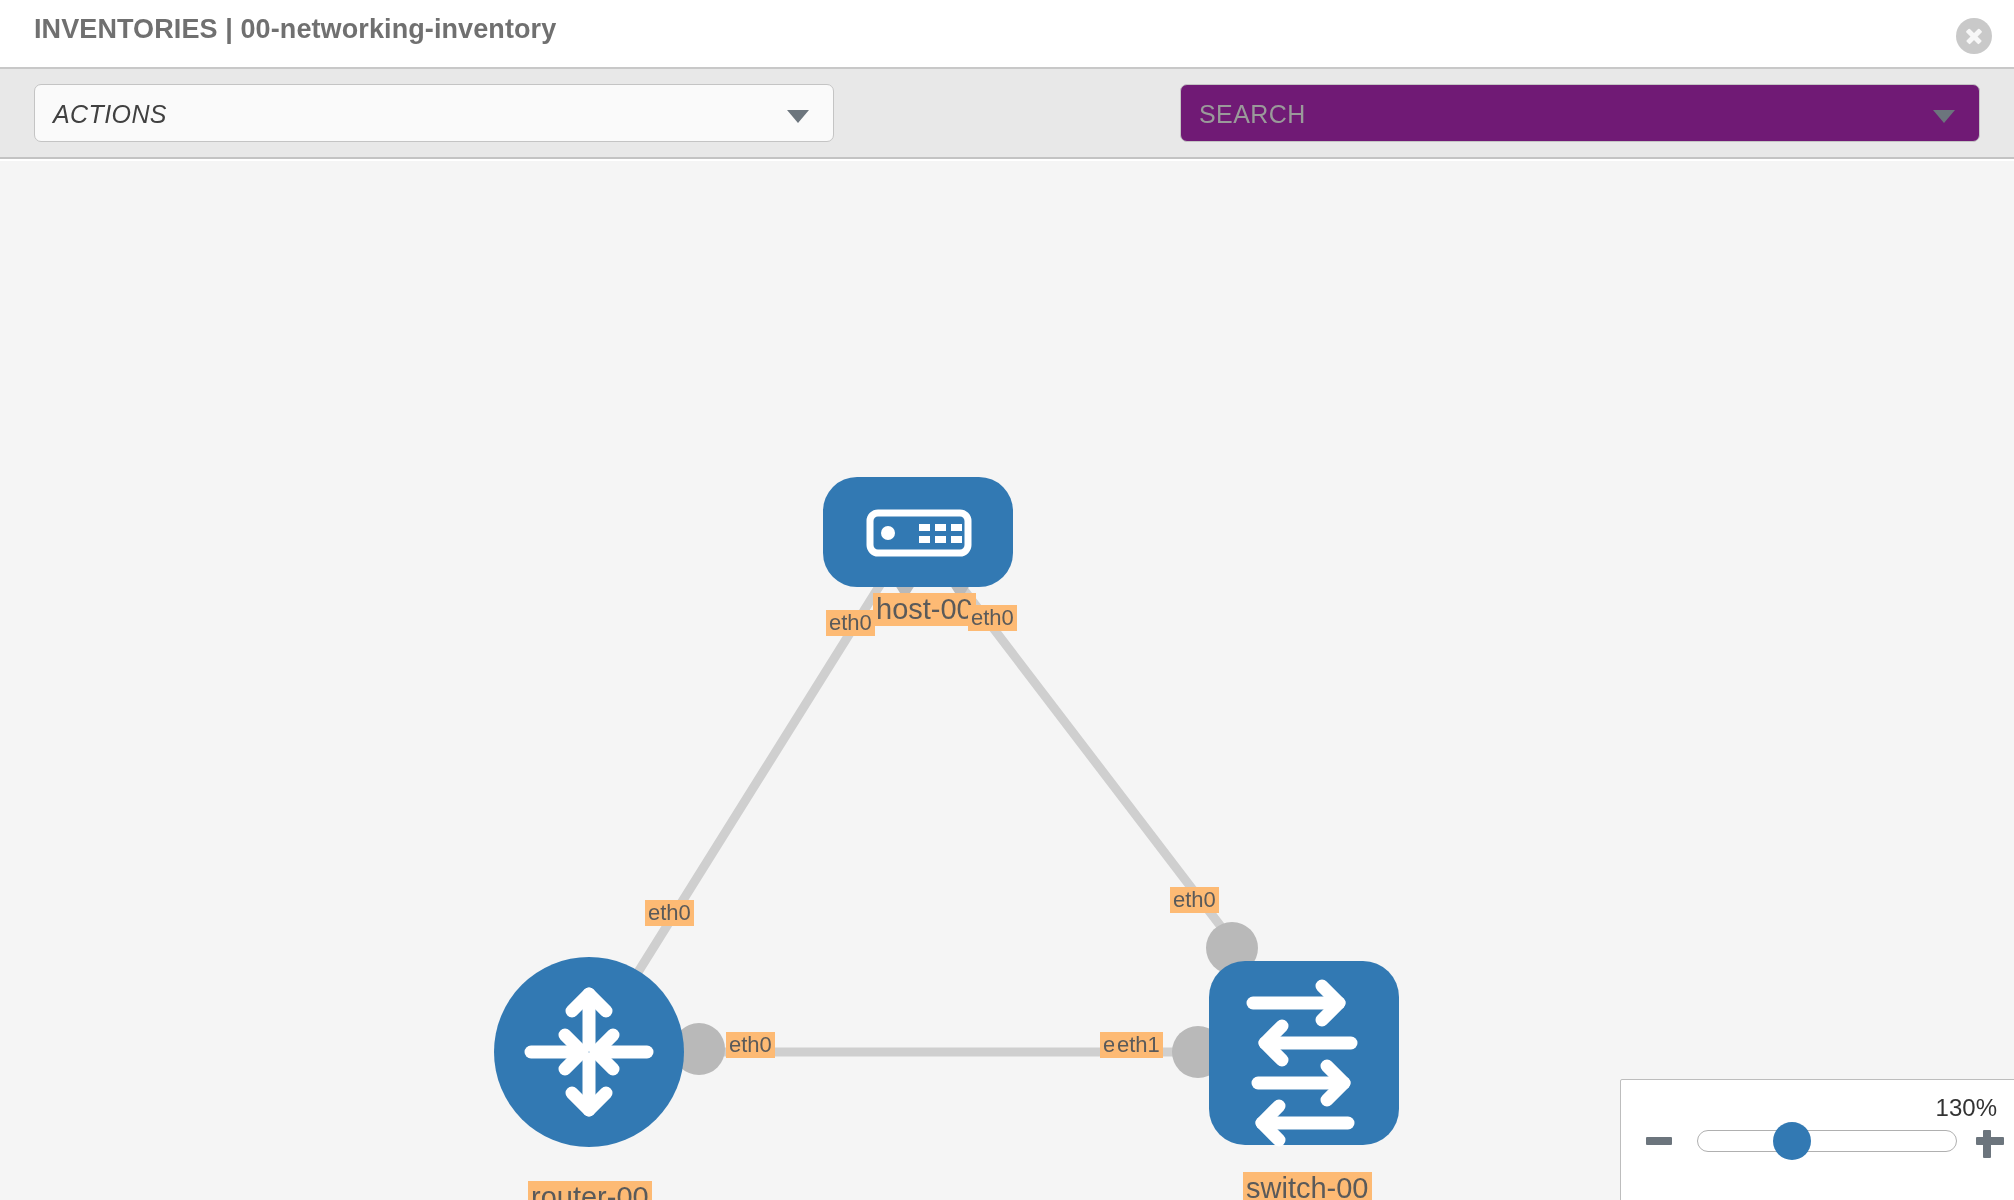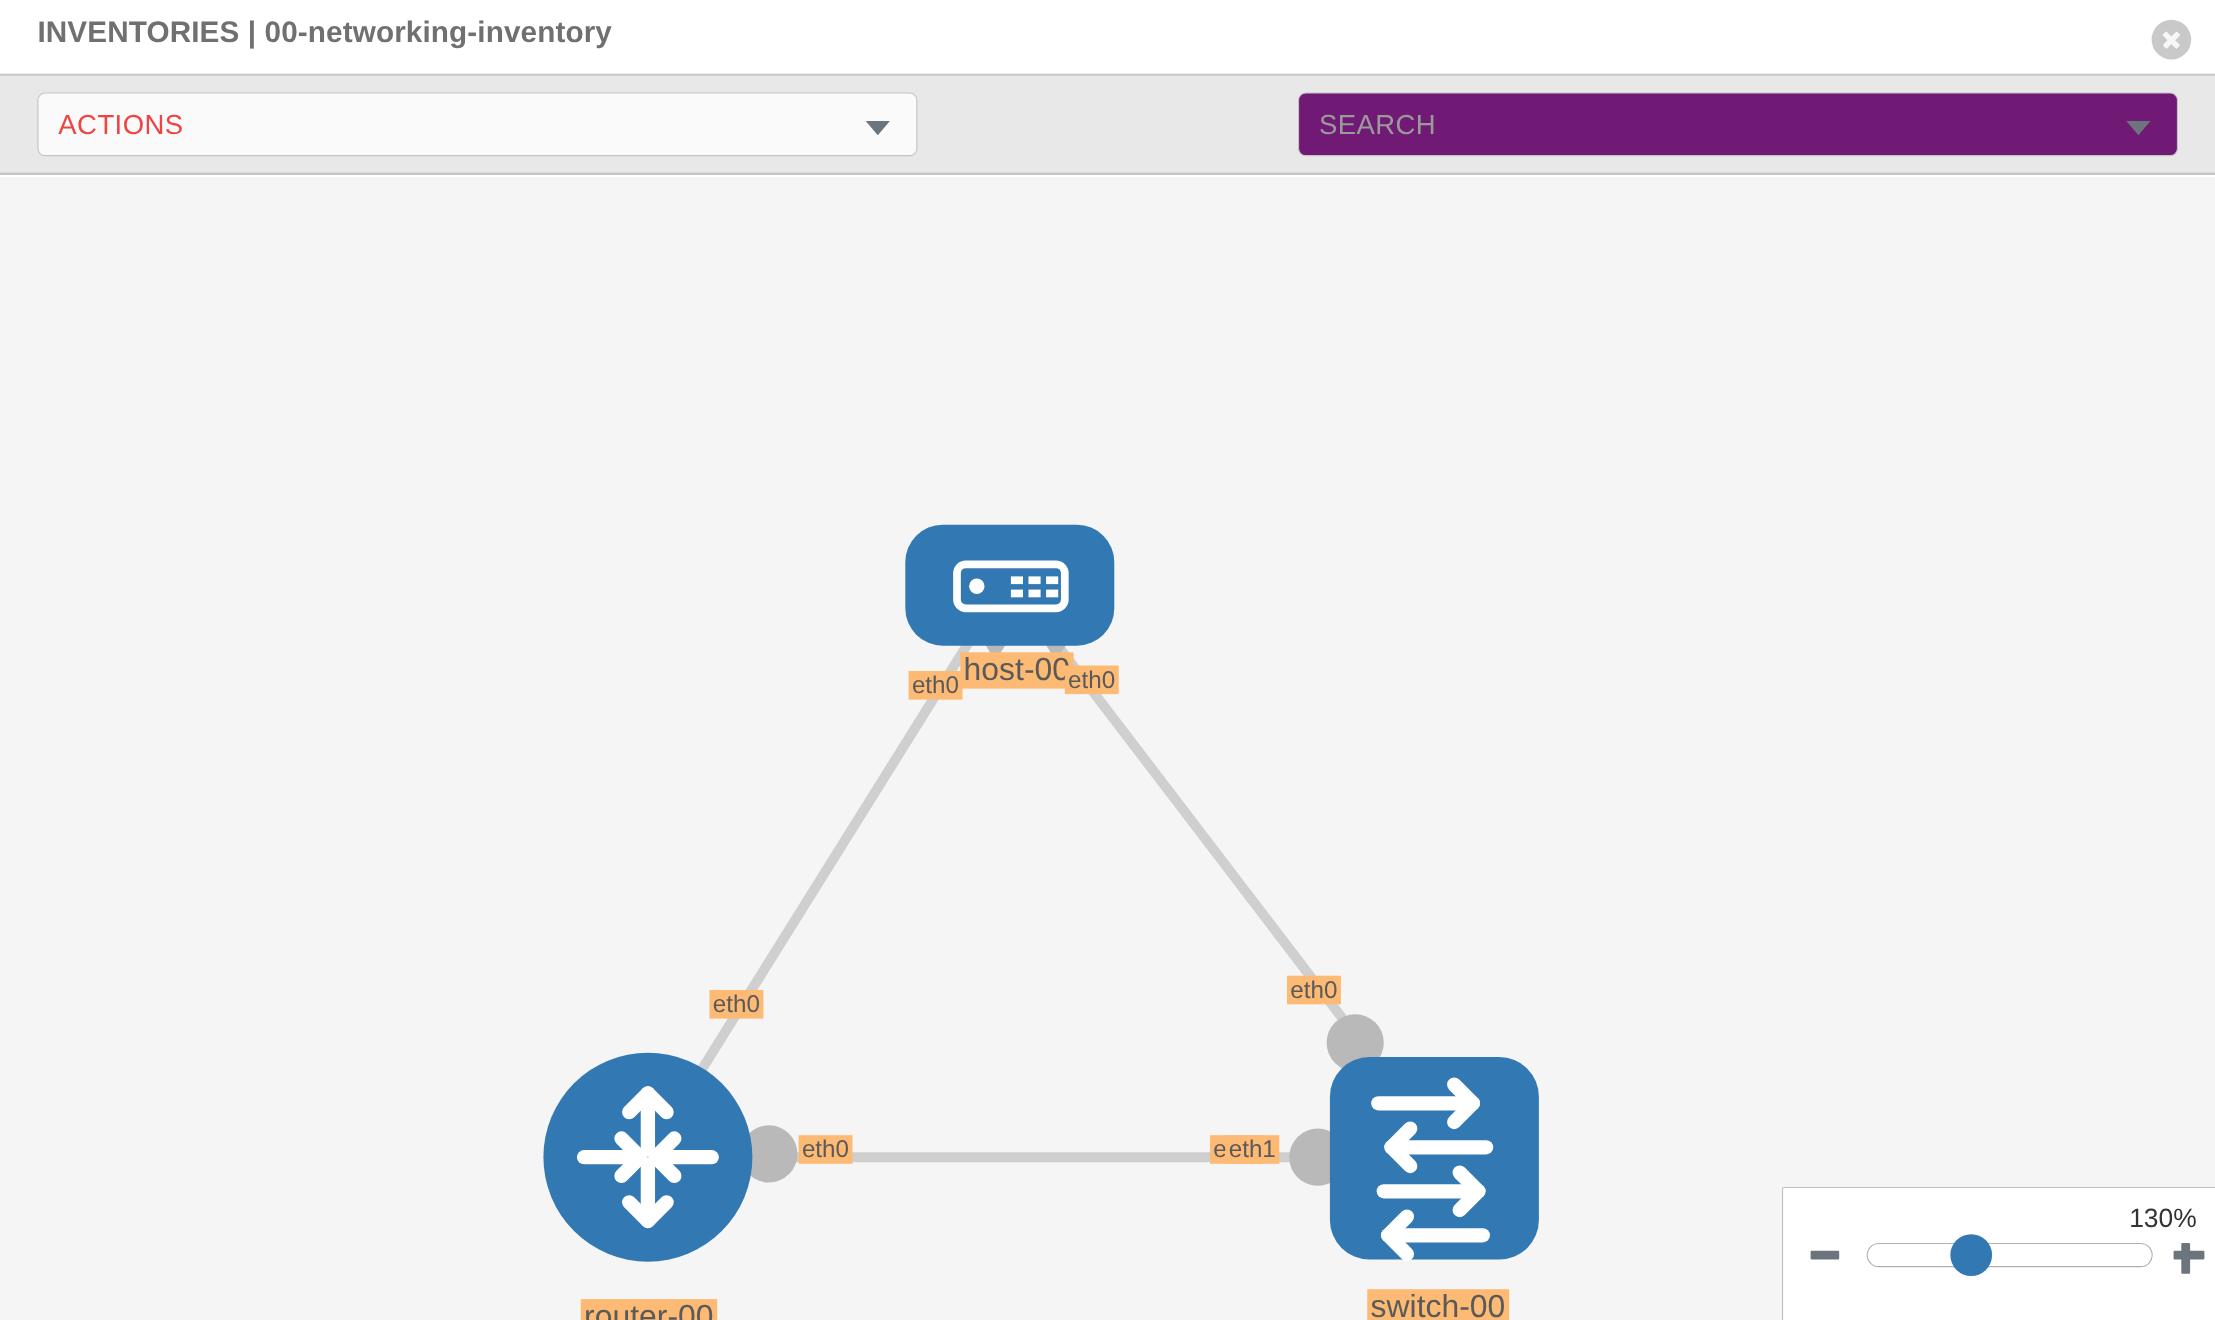--- a/index.html
+++ b/index.html
@@ -75,22 +75,23 @@
     background: #fafafa;
     border: 1.5px solid #c4c4c4;
     border-radius: 7px;
     cursor: pointer;
   }
   .actions-label {
     position: absolute;
     left: 18px;
     top: 15px;
     font-size: 25px;
-    color: #ef4444;
+    color: #404040;
     letter-spacing: 0.4px;
+    font-style: italic;
   }
   .caret {
     position: absolute;
     right: 24px;
     top: 25px;
     width: 0; height: 0;
     border-left: 11px solid transparent;
     border-right: 11px solid transparent;
     border-top: 13px solid #6c757d;
   }

